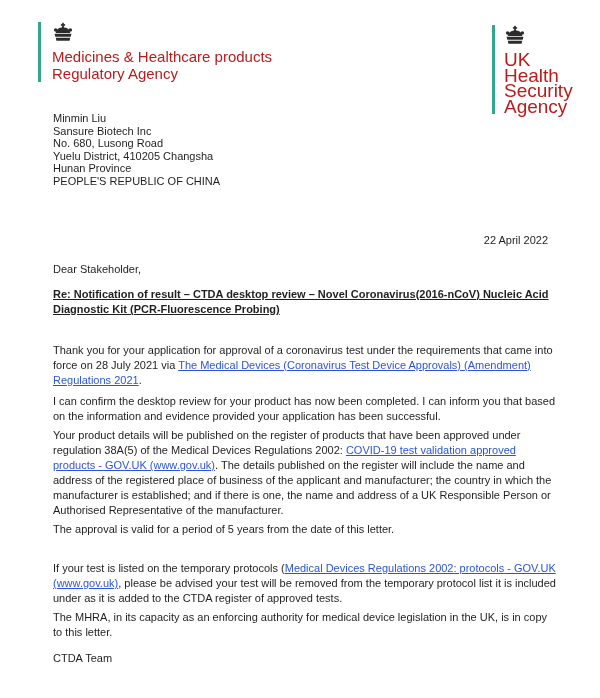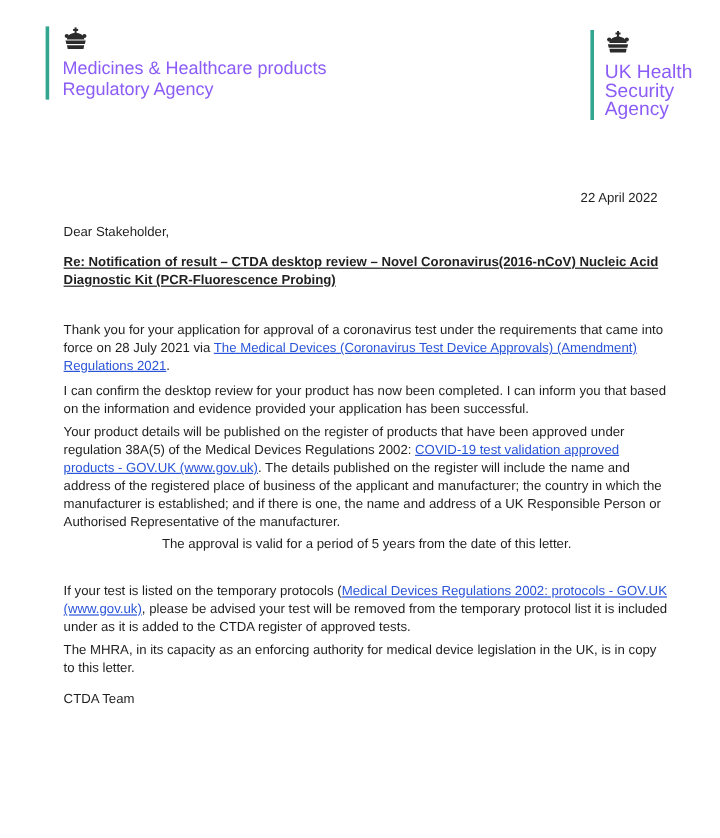--- a/index.html
+++ b/index.html
@@ -10,23 +10,23 @@
     font-family:"Liberation Sans", sans-serif;
     color:#1f1f1f;
     overflow:hidden;
   }
 
   
   .logo { position:absolute; border-left:3px solid #33a68f; }
   .logo-mhra { left:38px; top:22px; padding-left:11px; }
   .logo-ukhsa { left:492px; top:25px; padding-left:9px; width:80px; }
   .crown { display:block; margin-bottom:3px; }
-  .logo-text { color:#8b5cf6; }
+  .logo-text { color:#b91c1c; }
   .logo-mhra .logo-text { font-size:15px; line-height:16.5px; }
-  .logo-ukhsa .logo-text { font-size:16px; line-height:15.5px; }
+  .logo-ukhsa .logo-text { font-size:19px; line-height:15.5px; }
 
   
   .content {
     position:absolute;
     left:53px; top:112px;
     width:505px;
     font-size:11px;
     line-height:15px;
   }
   .address { line-height:12.5px; }
@@ -37,21 +37,21 @@
     margin-top:10px;
     font-weight:bold;
     text-decoration:underline;
   }
   .para { margin-top:6px; }
   .para.mt10 { margin-top:26px; }
   .para.mt4  { margin-top:4px; }
   .para.mt8  { margin-top:24px; }
   .closing   { margin-top:13px; }
   .signature { margin-top:11px; }
-  .spacer18  { margin-top:18px;text-align:center; }
+  .spacer18  { margin-top:18px; }
   a.doc-link {
     color:#2b55d8;
     text-decoration:underline;
     cursor:pointer;
   }
 </style>
 </head>
 <body>
 
 <div class="page">
@@ -90,20 +90,28 @@
         </g>
       </svg>
     </span>
     <div class="logo-text">UK Health</div>
     <div class="logo-text">Security</div>
     <div class="logo-text">Agency</div>
   </div>
 
   <div class="content">
 
+    <div class="address">
+      <div>Minmin Liu</div>
+      <div>Sansure Biotech Inc</div>
+      <div>No. 680, Lusong Road</div>
+      <div>Yuelu District, 410205 Changsha</div>
+      <div>Hunan Province</div>
+      <div>PEOPLE'S REPUBLIC OF CHINA</div>
+    </div>
 
     <div class="date-line">22 April 2022</div>
 
 
     <div class="salutation">Dear Stakeholder,</div>
 
     <div class="subject">Re: Notification of result – CTDA desktop review – Novel Coronavirus(2016-nCoV) Nucleic Acid Diagnostic Kit (PCR-Fluorescence Probing)</div>
 
     <div class="para mt10"><span>Thank you for your application for approval of a coronavirus test under the requirements that came into force on 28 July 2021 via </span><a class="doc-link">The Medical Devices (Coronavirus Test Device Approvals) (Amendment) Regulations 2021</a><span>.</span></div>
 

